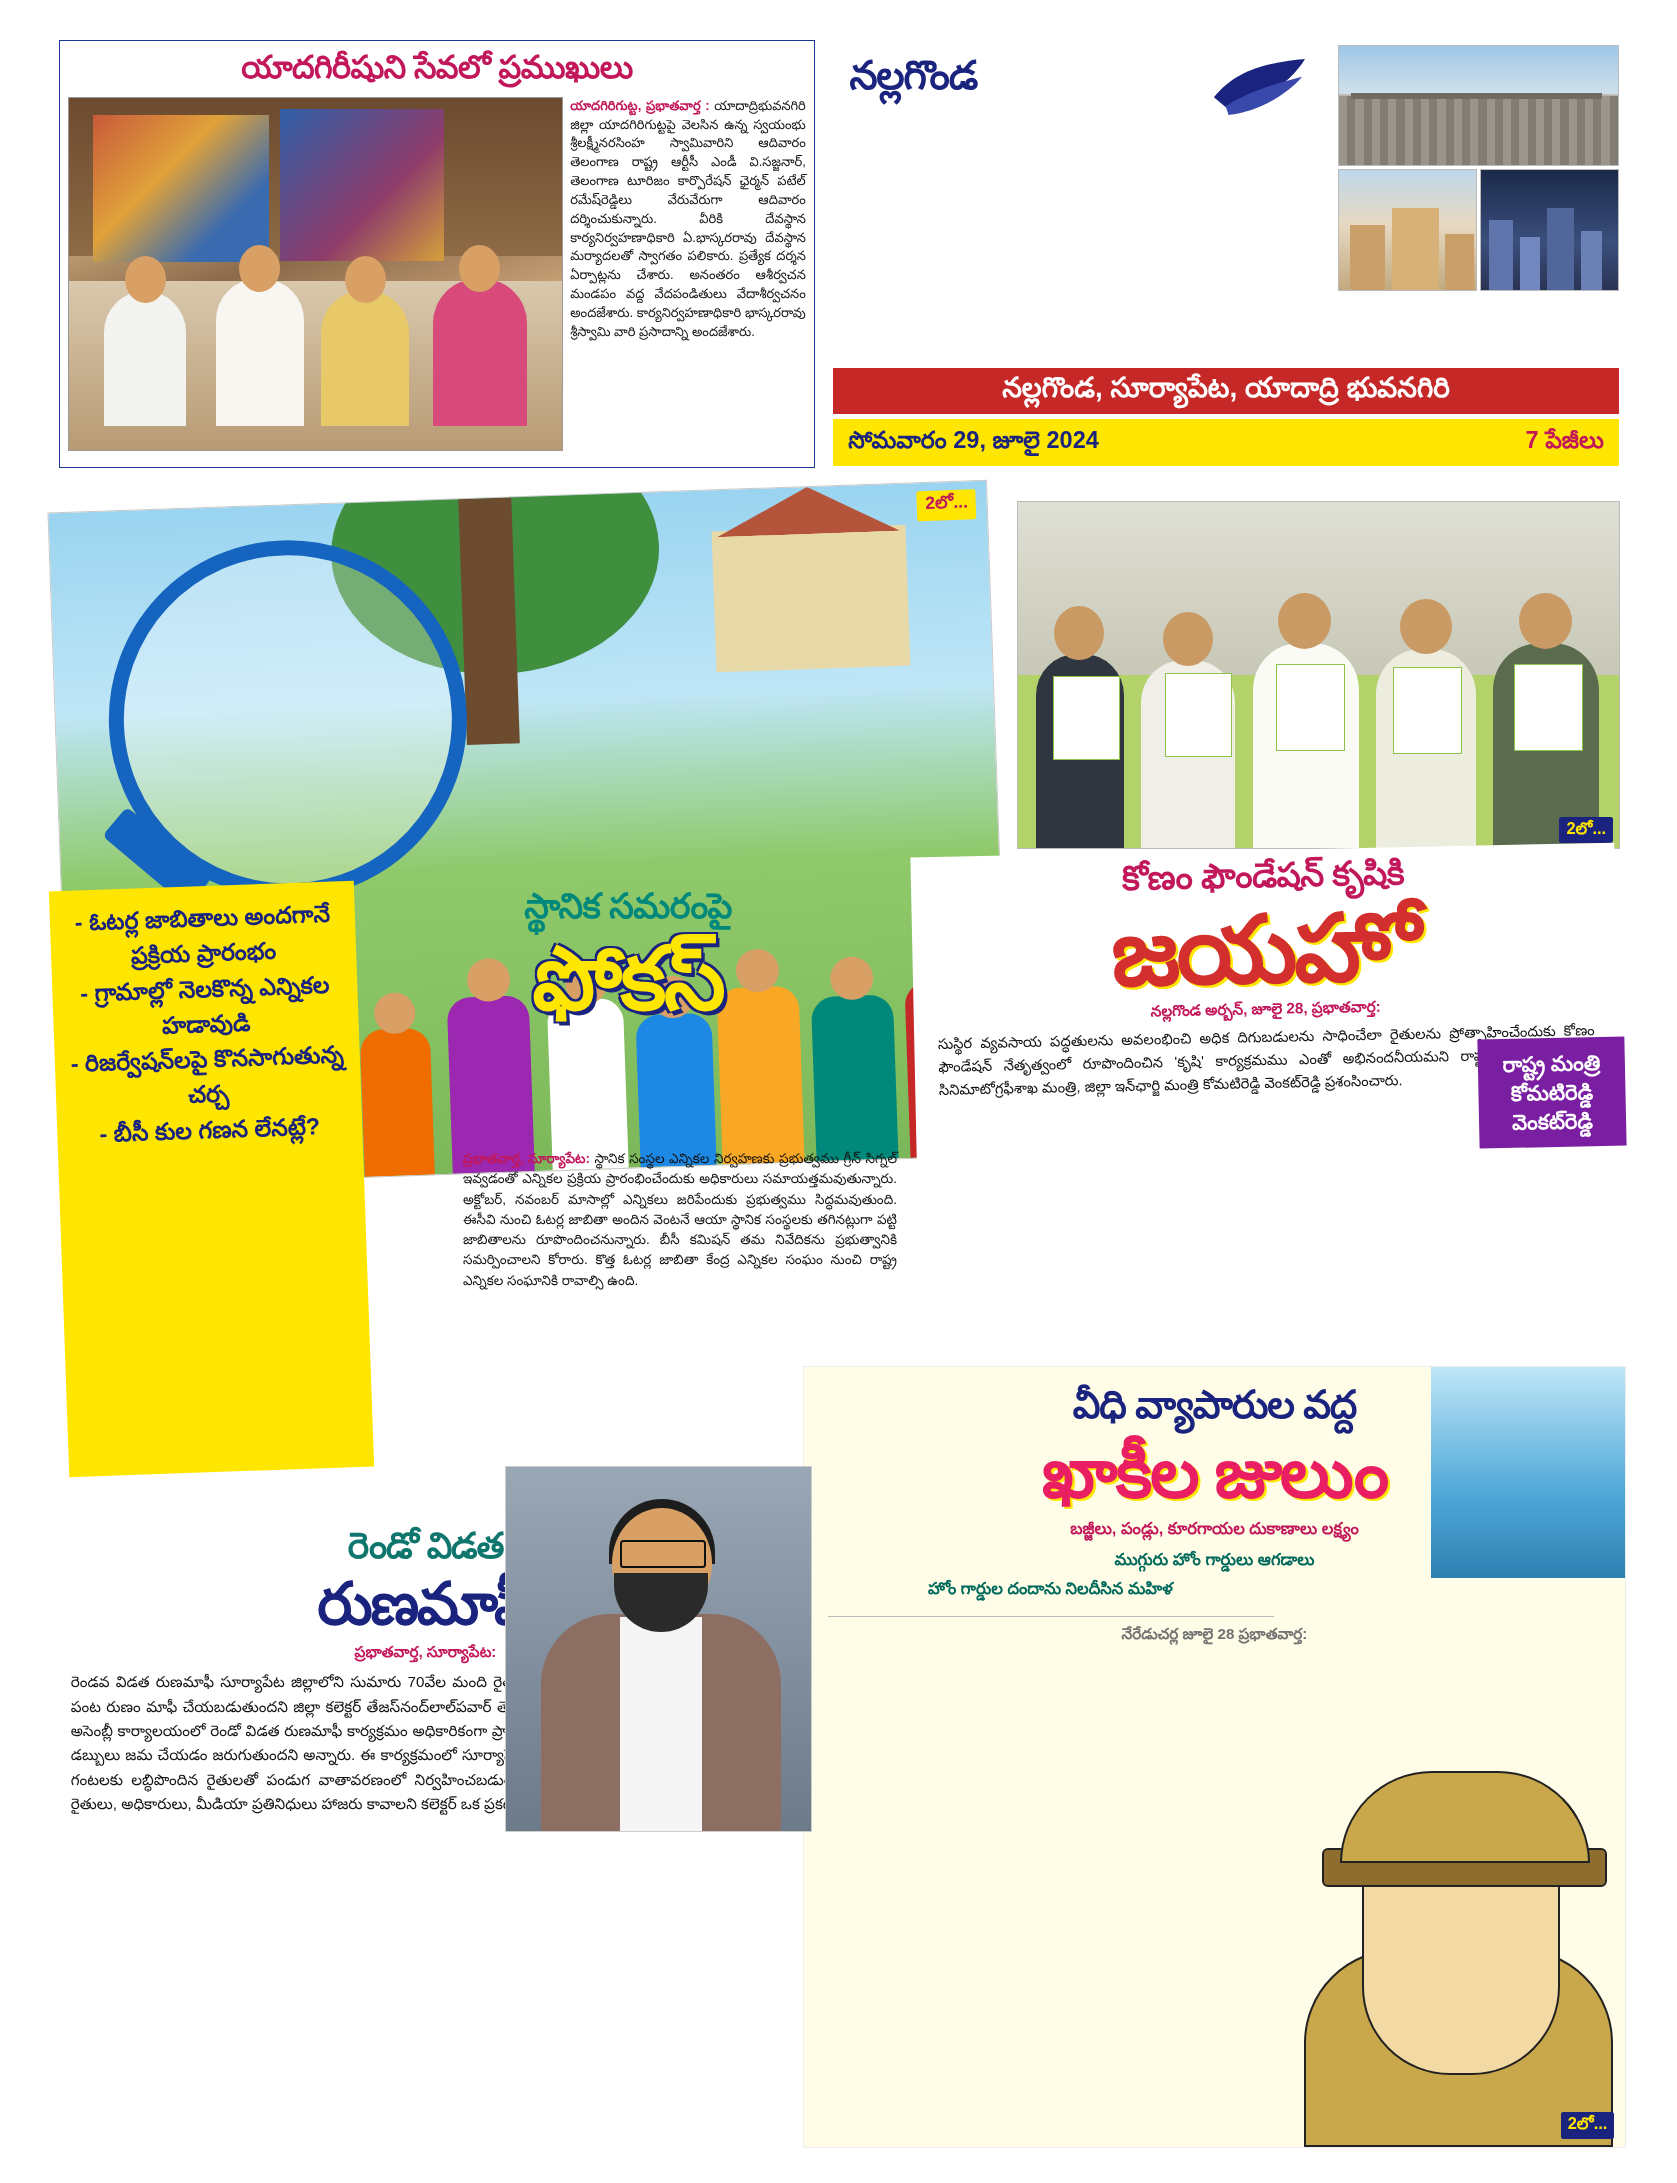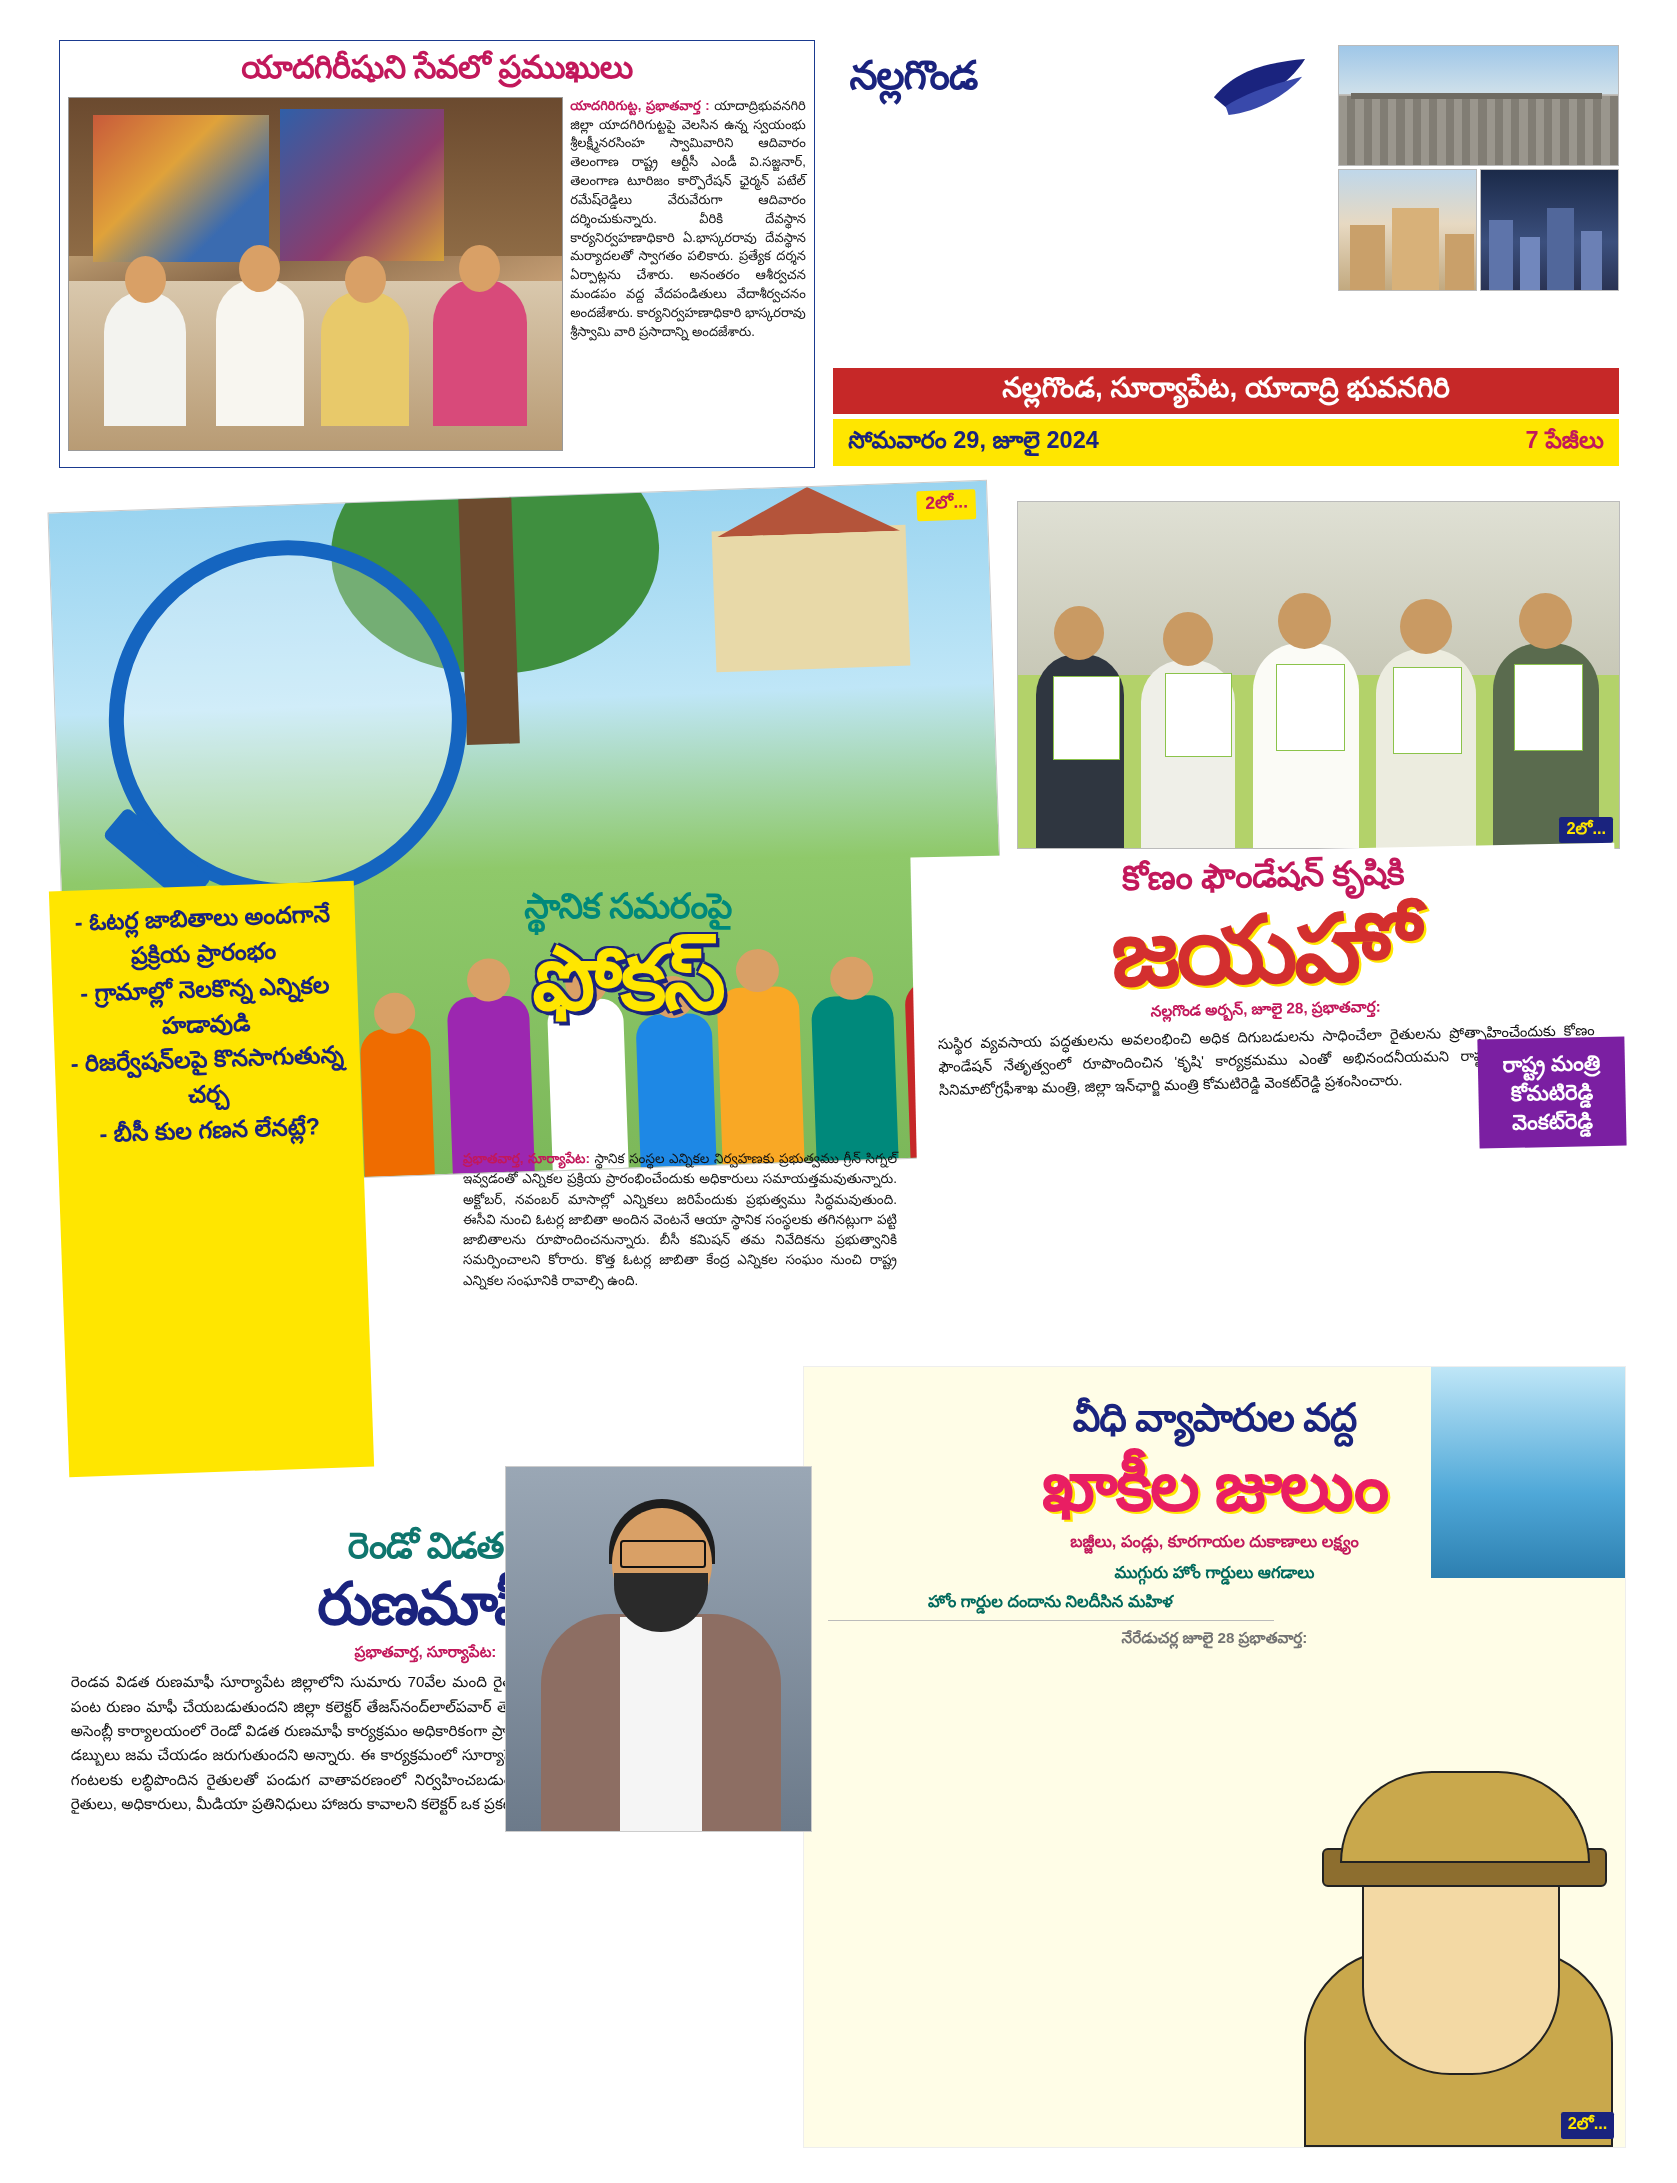--- a/index.html
+++ b/index.html
@@ -67,26 +67,26 @@
   .jaya{position:absolute;left:915px;top:850px;width:704px;height:446px;background:#fff;transform:rotate(-1.2deg);}
   .jaya-sub{color:#c2185b;font-weight:bold;font-size:34px;text-align:center;letter-spacing:-0.6px;margin-top:5.9px;}
   .jaya-main{color:#d32f2f;font-weight:bold;font-size:94px;text-align:center;line-height:1;letter-spacing:-3.5px;
      text-shadow:2.3px 2.3px 0 #ffe600;}
   .jaya-byline{color:#c2185b;font-weight:bold;font-size:15.2px;text-align:center;margin-top:3.5px;}
   .jaya-text{font-size:14.7px;line-height:1.55;color:#111;text-align:justify;padding:4.7px 23.5px 0 23.5px;}
   .purple{position:absolute;right:-5.9px;top:194px;width:135px;background:#7b1fa2;color:#fff;font-weight:bold;font-size:21px;text-align:center;padding:10.6px 5.9px;line-height:1.4;}
 
   
   .khaki{position:absolute;left:803px;top:1366px;width:821px;height:780px;background:#fffde7;border:0.6px solid #eee;overflow:hidden;}
-  .kh-sub{color:#1a237e;font-weight:bold;font-size:39px;text-align:center;padding-top:29px;letter-spacing:-1.2px;}
+  .kh-sub{color:#1a237e;font-weight:bold;font-size:39px;text-align:center;padding-top:16px;letter-spacing:-1.2px;}
   .kh-main{color:#e91e63;font-weight:bold;font-size:70px;text-align:center;line-height:1.05;letter-spacing:-2.3px;
      text-shadow:2.3px 2.3px 0 #ffe600;}
   .kh-deck{color:#c2185b;font-weight:bold;font-size:16.4px;text-align:center;margin-top:8.2px;}
   .kh-dk2{color:#00695c;font-weight:bold;font-size:16.4px;text-align:center;margin-top:8.2px;}
-  .kh-dk3{color:#00695c;font-weight:bold;font-size:16.4px;text-align:center;margin-top:5.9px;padding-bottom:5px;border-bottom:1.2px solid #bbb;width:446px;margin-left:23.5px;}
+  .kh-dk3{color:#00695c;font-weight:bold;font-size:16.4px;text-align:center;margin-top:5.9px;padding-bottom:14px;border-bottom:1.2px solid #bbb;width:446px;margin-left:23.5px;}
   .kh-byline{color:#737373;font-weight:bold;font-size:15.2px;text-align:center;margin-top:8.2px;}
   .kh-text{width:446px;margin-left:23.5px;font-size:15.2px;line-height:1.6;color:#111;text-align:center;}
   .cop{position:absolute;right:0;bottom:0;width:364px;height:446px;}
   .cop-cap{position:absolute;right:35px;top:70px;width:246px;height:88px;background:#c9a84c;border-radius:123px 123px 0 0;border:2.9px solid #222;}
   .cop-cap2{position:absolute;right:17.6px;top:147px;width:281px;height:35px;background:#8d6e2f;border:2.9px solid #222;border-radius:5.9px;}
   .cop-face{position:absolute;right:65px;top:176px;width:194px;height:194px;background:#f3d9a4;border:2.9px solid #222;border-radius:0 0 88px 88px;}
   .cop-body{position:absolute;right:11.7px;bottom:0;width:305px;height:194px;background:#c9a84c;border:2.9px solid #222;border-radius:94px 94px 0 0;}
   .kh-tag{position:absolute;right:10.6px;bottom:8.2px;background:#1a237e;color:#ffe600;font-weight:bold;font-size:16.4px;padding:1.8px 7px;border-radius:2.3px;z-index:5;}
   .sea{position:absolute;right:0;top:0;width:194px;height:211px;background:linear-gradient(180deg,#bfe6f7 0%,#4fa8d8 60%,#2d7fb0 100%);}
 

